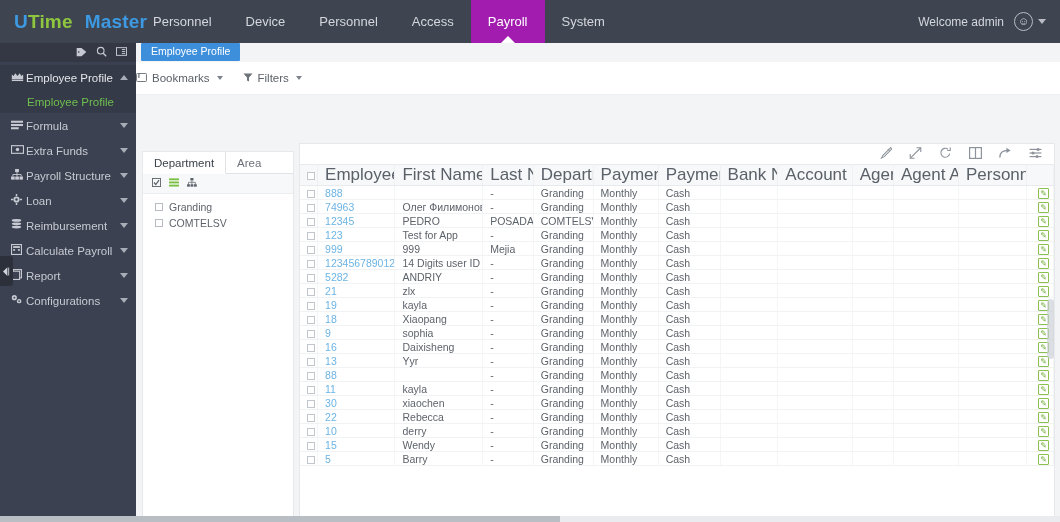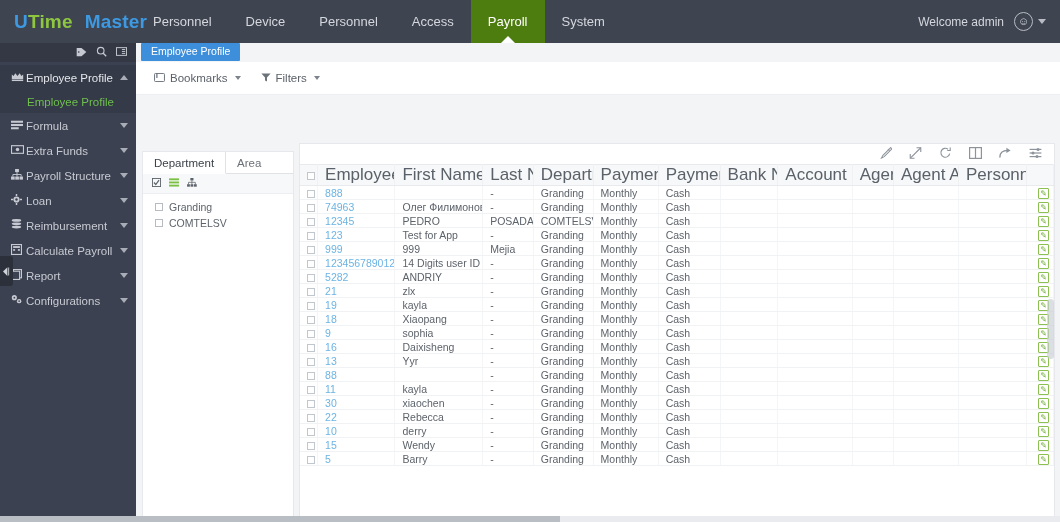--- a/index.html
+++ b/index.html
@@ -25,21 +25,21 @@
   }
   .logo .u { color: #3d9ae2; }
   .logo .time { color: #8ec63f; }
   .logo .master { color: #3d9ae2; margin-left: 12px; }
   .navitems { display: flex; align-items: stretch; }
   .navitem {
     display: flex; align-items: center; padding: 0 17px;
     color: #d4d7dd; font-size: 13px; cursor: pointer;
     position: relative; white-space: nowrap;
   }
-  .navitem.active { background: #4d7c0f; color: #ffffff; }
+  .navitem.active { background: #a21caf; color: #ffffff; }
   .navitem.active::after {
     content: ""; position: absolute; bottom: -1px; left: 50%;
     transform: translateX(-50%);
     border-left: 8px solid transparent; border-right: 8px solid transparent;
     border-bottom: 8px solid #ffffff;
   }
   .navright {
     margin-left: auto; display: flex; align-items: center;
     padding-right: 14px; color: #d4d7dd; font-size: 12px; gap: 10px;
   }
@@ -105,21 +105,21 @@
     height: 19px; background: #f3f4f6; display: flex; align-items: flex-start;
     padding-left: 5px;
   }
   .tab-chip {
     background: #3d8fdc; color: #ffffff; font-size: 10.5px;
     padding: 3px 10px 4px; line-height: 1; cursor: pointer;
     border-radius: 1px;
   }
   .toolbar-row {
     height: 33px; background: #ffffff; display: flex; align-items: center;
-    padding-left: 18px; gap: 20px; border-bottom: 1px solid #eceef1;
+    gap: 20px; border-bottom: 1px solid #eceef1;
   }
   .tb-btn {
     display: flex; align-items: center; gap: 5px;
     color: #5b6169; font-size: 11.5px; cursor: pointer;
   }
   .tb-btn .tbi { color: #6d737b; font-size: 11px; line-height:1; }
   .tb-caret {
     width: 0; height: 0; border-left: 3.5px solid transparent;
     border-right: 3.5px solid transparent; border-top: 4.5px solid #7d838b;
     margin-left: 2px;

